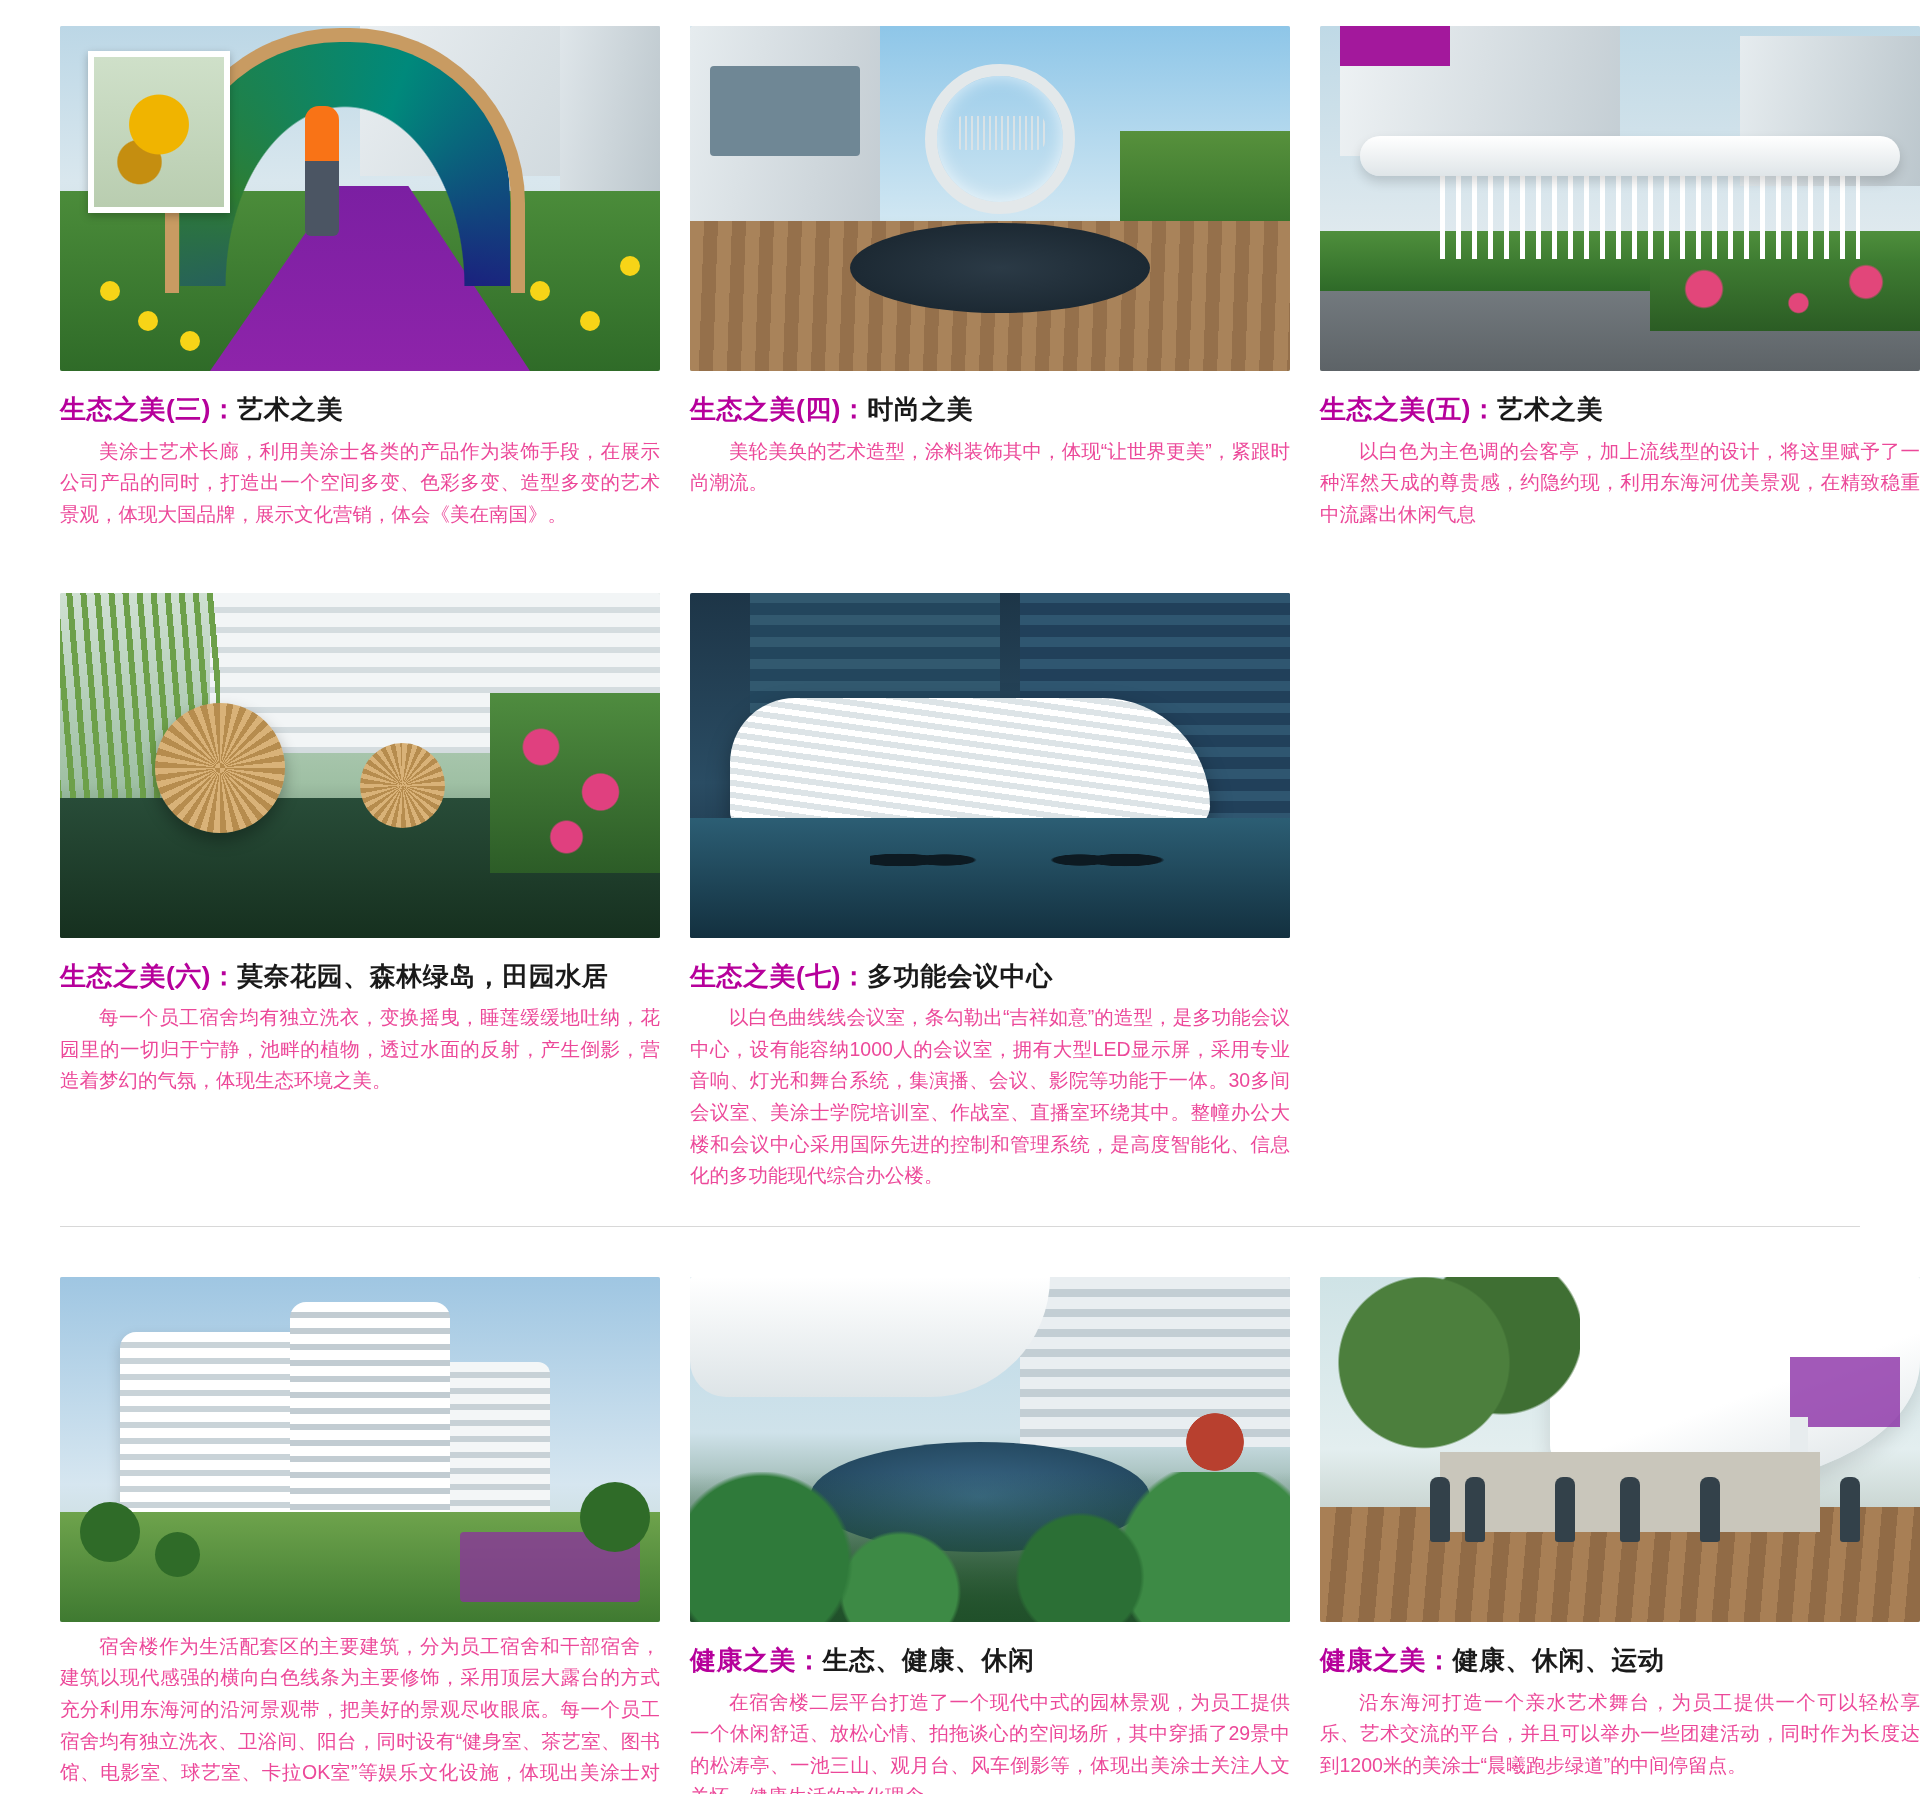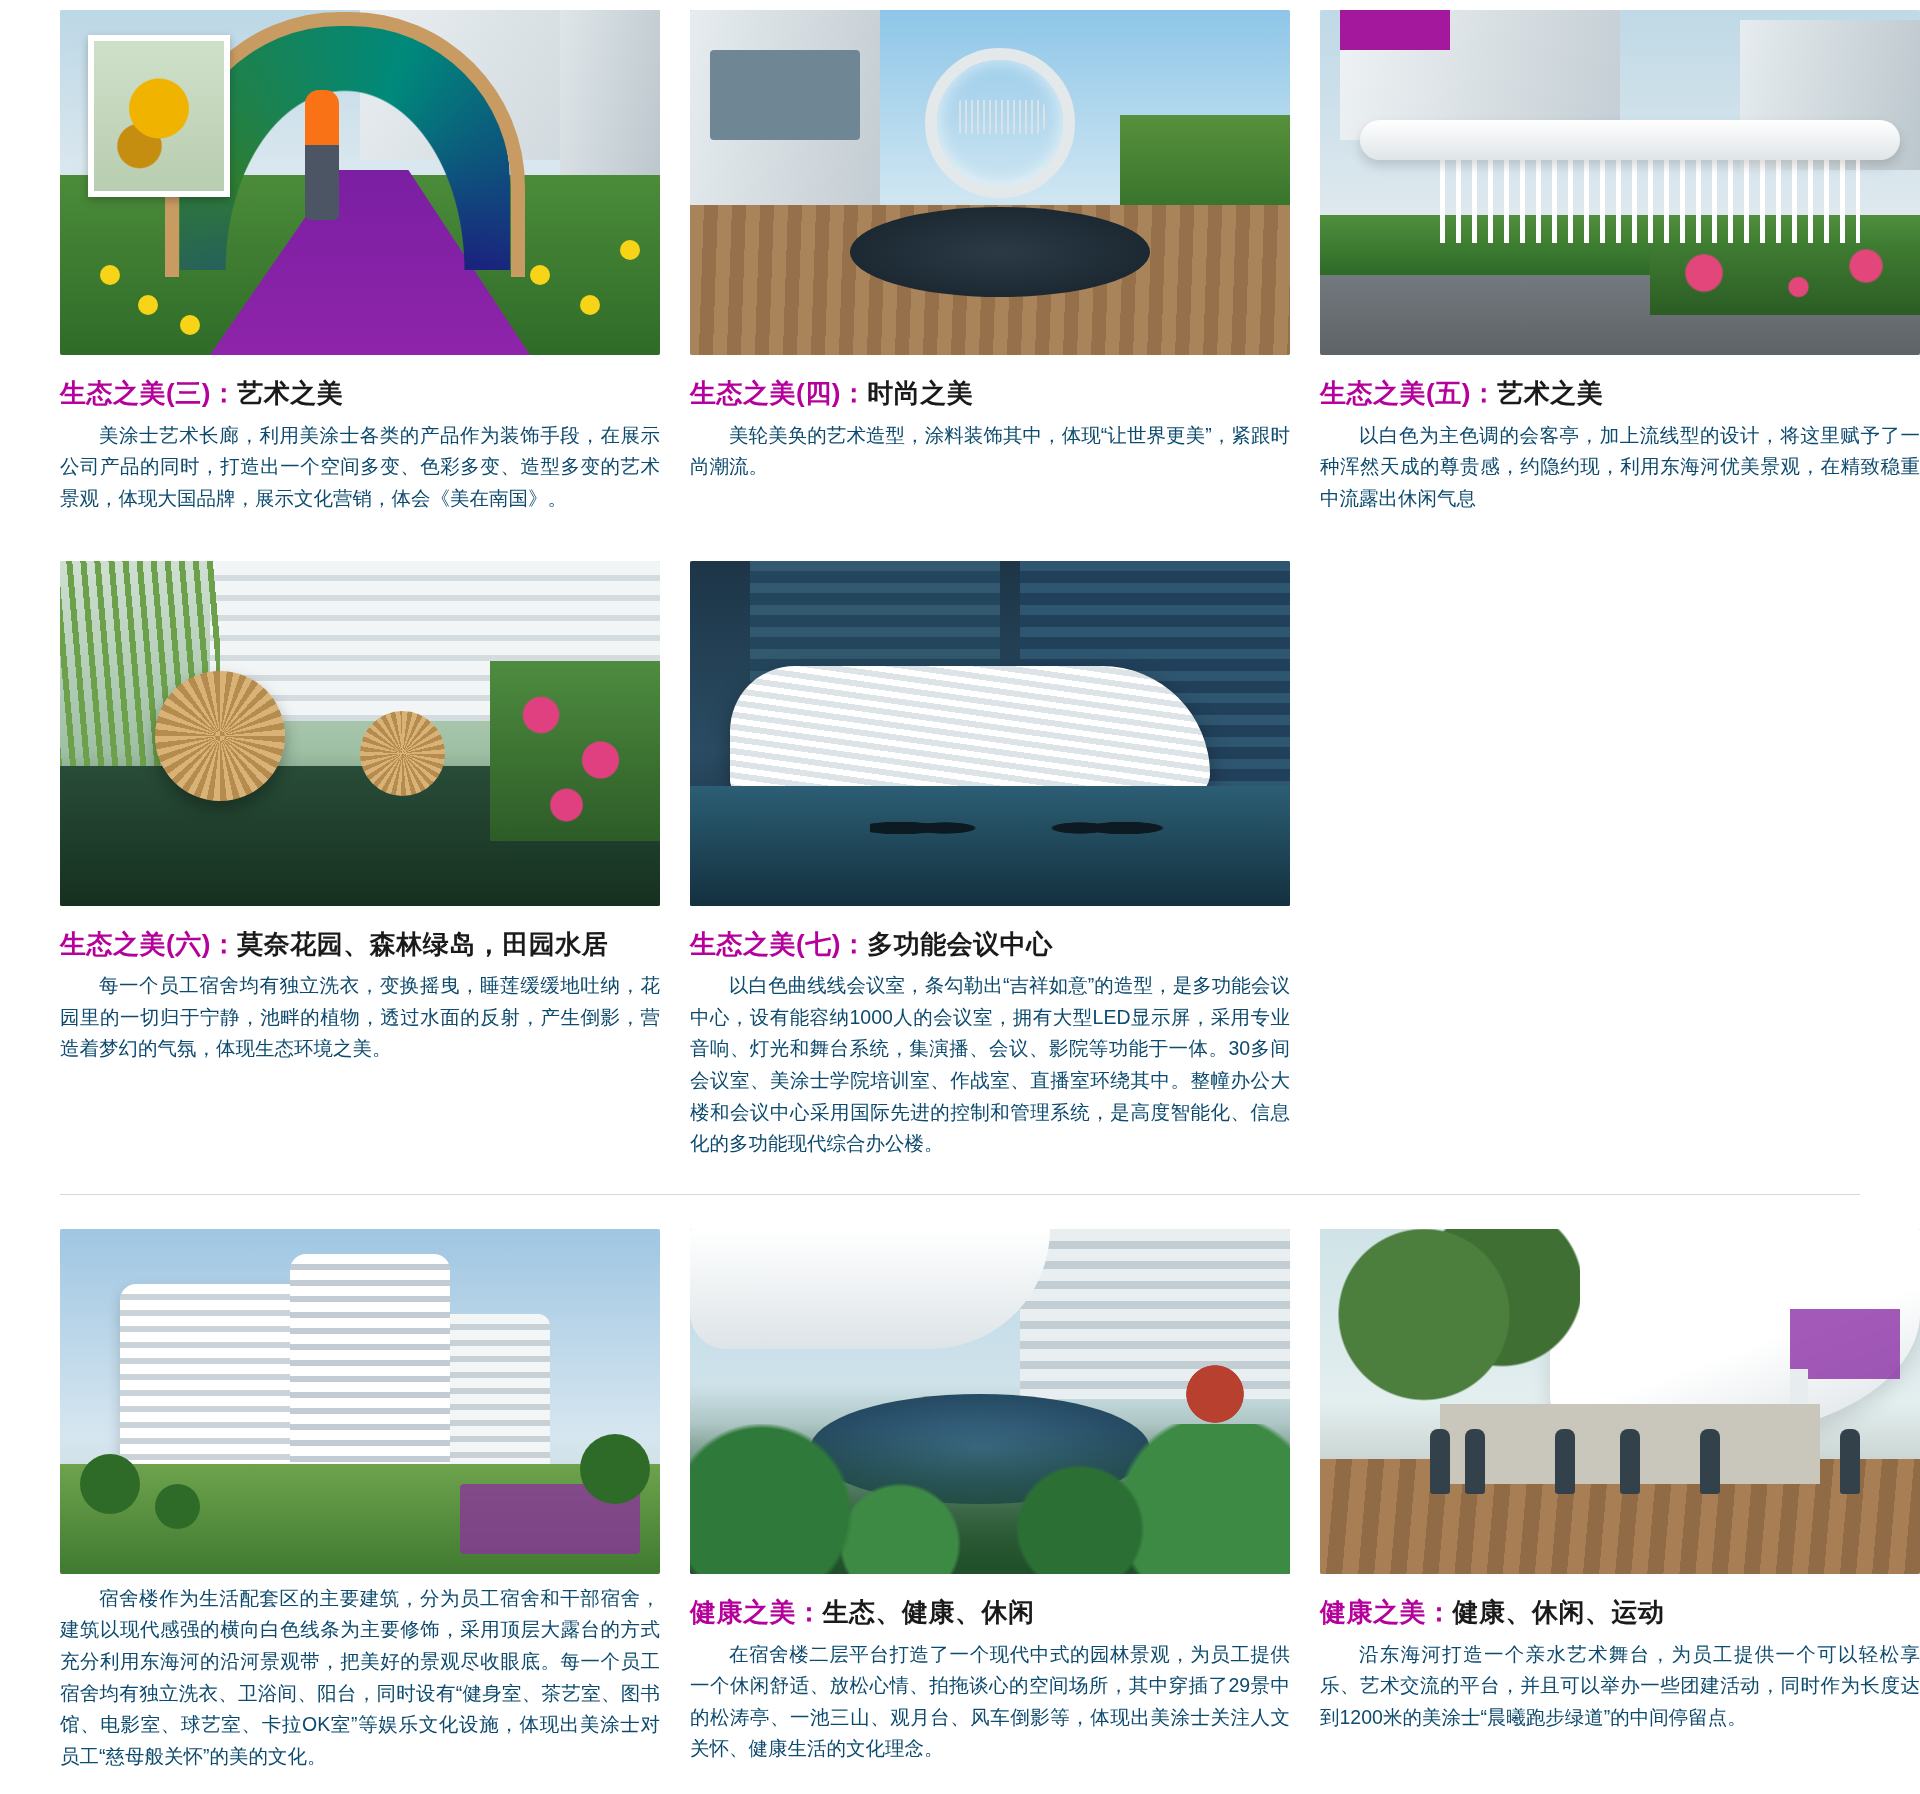--- a/index.html
+++ b/index.html
@@ -20,20 +20,21 @@
   }
 
   .grid {
     display: grid;
     grid-template-columns: 600px 600px 600px;
     column-gap: 30px;
   }
 
   .cell {
     box-sizing: border-box;
+    margin-top: 16px;
   }
   .cell.empty { visibility: hidden; }
 
   .photo {
     width: 600px;
     height: 345px;
     border-radius: 2px;
     overflow: hidden;
     position: relative;
     background: #cfd8dc;
@@ -48,21 +49,21 @@
   }
   .caption-title .accent { color: #b6009b; }
   .caption-title .dark { color: #1a1a1a; }
 
   .caption-body {
     margin-top: 9px;
     font-size: 19.5px;
     line-height: 1.62;
     text-align: justify;
     text-indent: 2em;
-    color: #0c4a6e;
+    color: #ec4899;
   }
 
   .row-gap { height: 46px; }
 
   .divider {
     height: 1px;
     background: #d8d8d8;
     margin: 34px 0 34px 0;
   }
 

